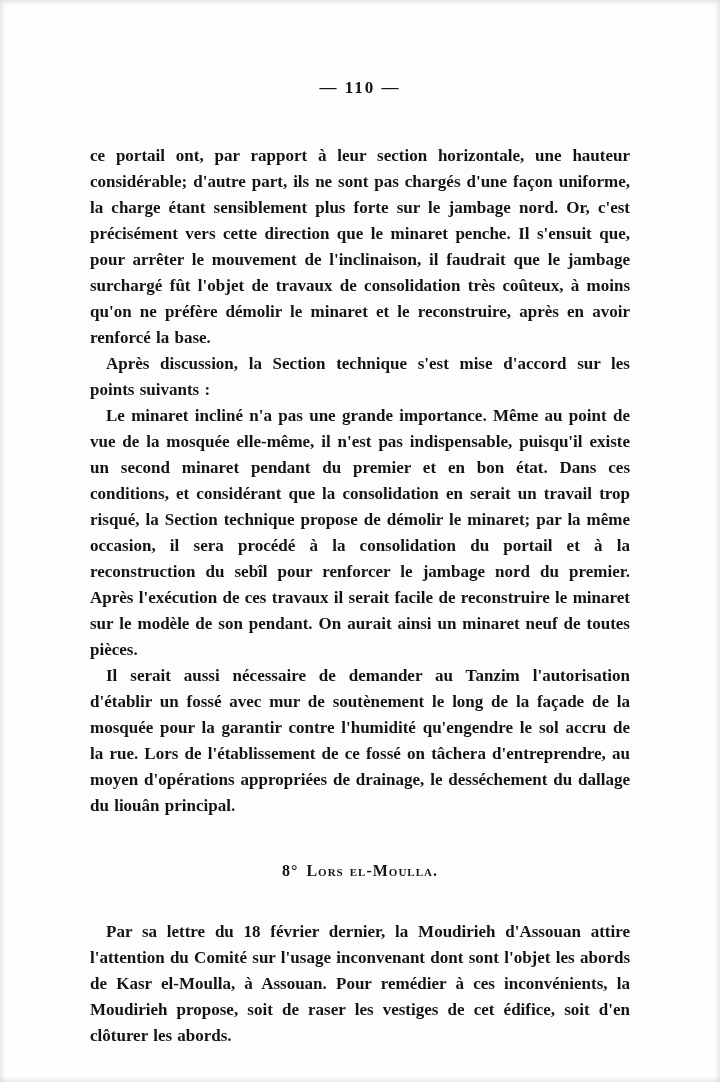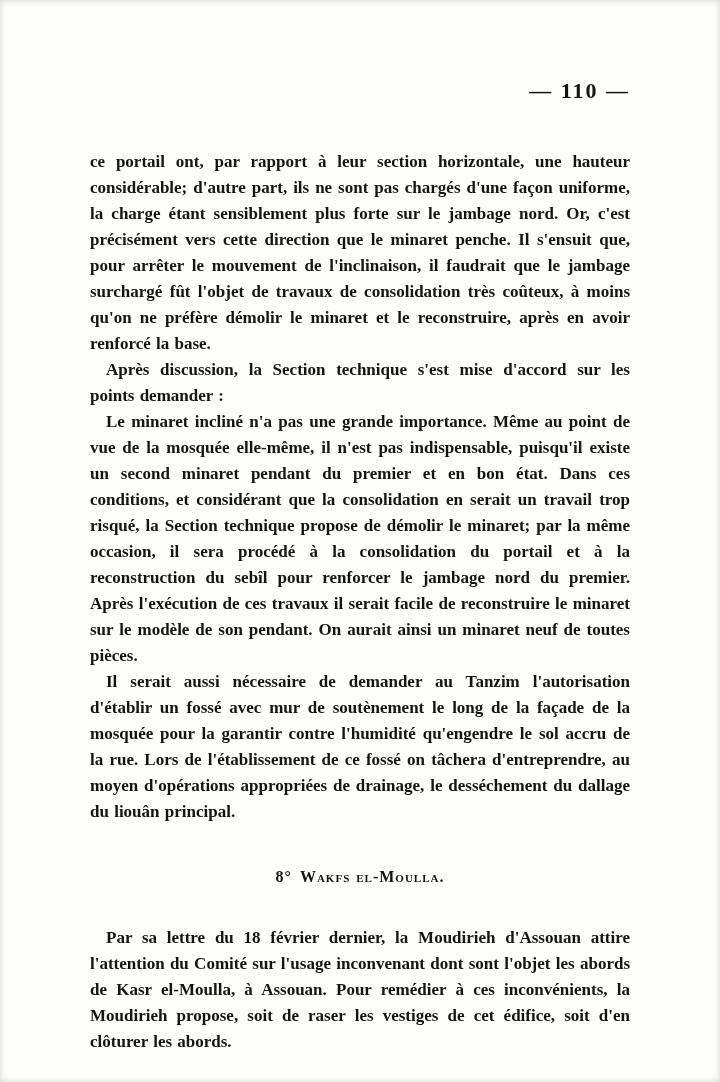--- a/index.html
+++ b/index.html
@@ -20,22 +20,22 @@
     height: 1082px;
     background: #fdfdfc;
     box-shadow: inset 0 0 6px rgba(0,0,0,0.18);
     position: relative;
   }
   .page-inner {
     box-sizing: border-box;
     padding: 78px 90px 0 90px;
   }
   .page-header {
-    text-align: right;
-    font-size: 22px;
+    text-align: center;
+    font-size: 17px;
     font-weight: 700;
     letter-spacing: 2px;
     margin: 0 0 30px 0;
   }
   .text-block {
     text-align: justify;
     font-size: 17px;
     font-weight: 700;
     line-height: 26px;
     word-spacing: 1px;
@@ -69,28 +69,28 @@
 
 <div class="scan-frame">
   <div class="page-inner">
 
     <div class="page-header">— 110 —</div>
 
     <div class="text-block">
 
       <p class="para no-indent">ce portail ont, par rapport à leur section horizontale, une hauteur considérable; d'autre part, ils ne sont pas chargés d'une façon uniforme, la charge étant sensiblement plus forte sur le jambage nord. Or, c'est précisément vers cette direction que le minaret penche. Il s'ensuit que, pour arrêter le mouvement de l'inclinaison, il faudrait que le jambage surchargé fût l'objet de travaux de consolidation très coûteux, à moins qu'on ne préfère démolir le minaret et le reconstruire, après en avoir renforcé la base.</p>
 
-      <p class="para">Après discussion, la Section technique s'est mise d'accord sur les points demander :</p>
+      <p class="para">Après discussion, la Section technique s'est mise d'accord sur les points suivants :</p>
 
       <p class="para">Le minaret incliné n'a pas une grande importance. Même au point de vue de la mosquée elle-même, il n'est pas indispensable, puisqu'il existe un second minaret pendant du premier et en bon état. Dans ces conditions, et considérant que la consolidation en serait un travail trop risqué, la Section technique propose de démolir le minaret; par la même occasion, il sera procédé à la consolidation du portail et à la reconstruction du sebîl pour renforcer le jambage nord du premier. Après l'exécution de ces travaux il serait facile de reconstruire le minaret sur le modèle de son pendant. On aurait ainsi un minaret neuf de toutes pièces.</p>
 
 
       <p class="para">Il serait aussi nécessaire de demander au Tanzim l'autorisation d'établir un fossé avec mur de soutènement le long de la façade de la mosquée pour la garantir contre l'humidité qu'engendre le sol accru de la rue. Lors de l'établissement de ce fossé on tâchera d'entreprendre, au moyen d'opérations appropriées de drainage, le desséchement du dallage du liouân principal.</p>
 
       <h2 class="section-heading">
-        <span class="numeral">8°</span><span class="smallcaps">Wakfs el-Moulla.</span>
+        <span class="numeral">8°</span><span class="smallcaps">Lors el-Moulla.</span>
       </h2>
 
       <p class="para">Par sa lettre du 18 février dernier, la Moudirieh d'Assouan attire l'attention du Comité sur l'usage inconvenant dont sont l'objet les abords de Kasr el-Moulla, à Assouan. Pour remédier à ces inconvénients, la Moudirieh propose, soit de raser les vestiges de cet édifice, soit d'en clôturer les abords.</p>
 
     </div>
   </div>
 </div>
 
 </body></html>

